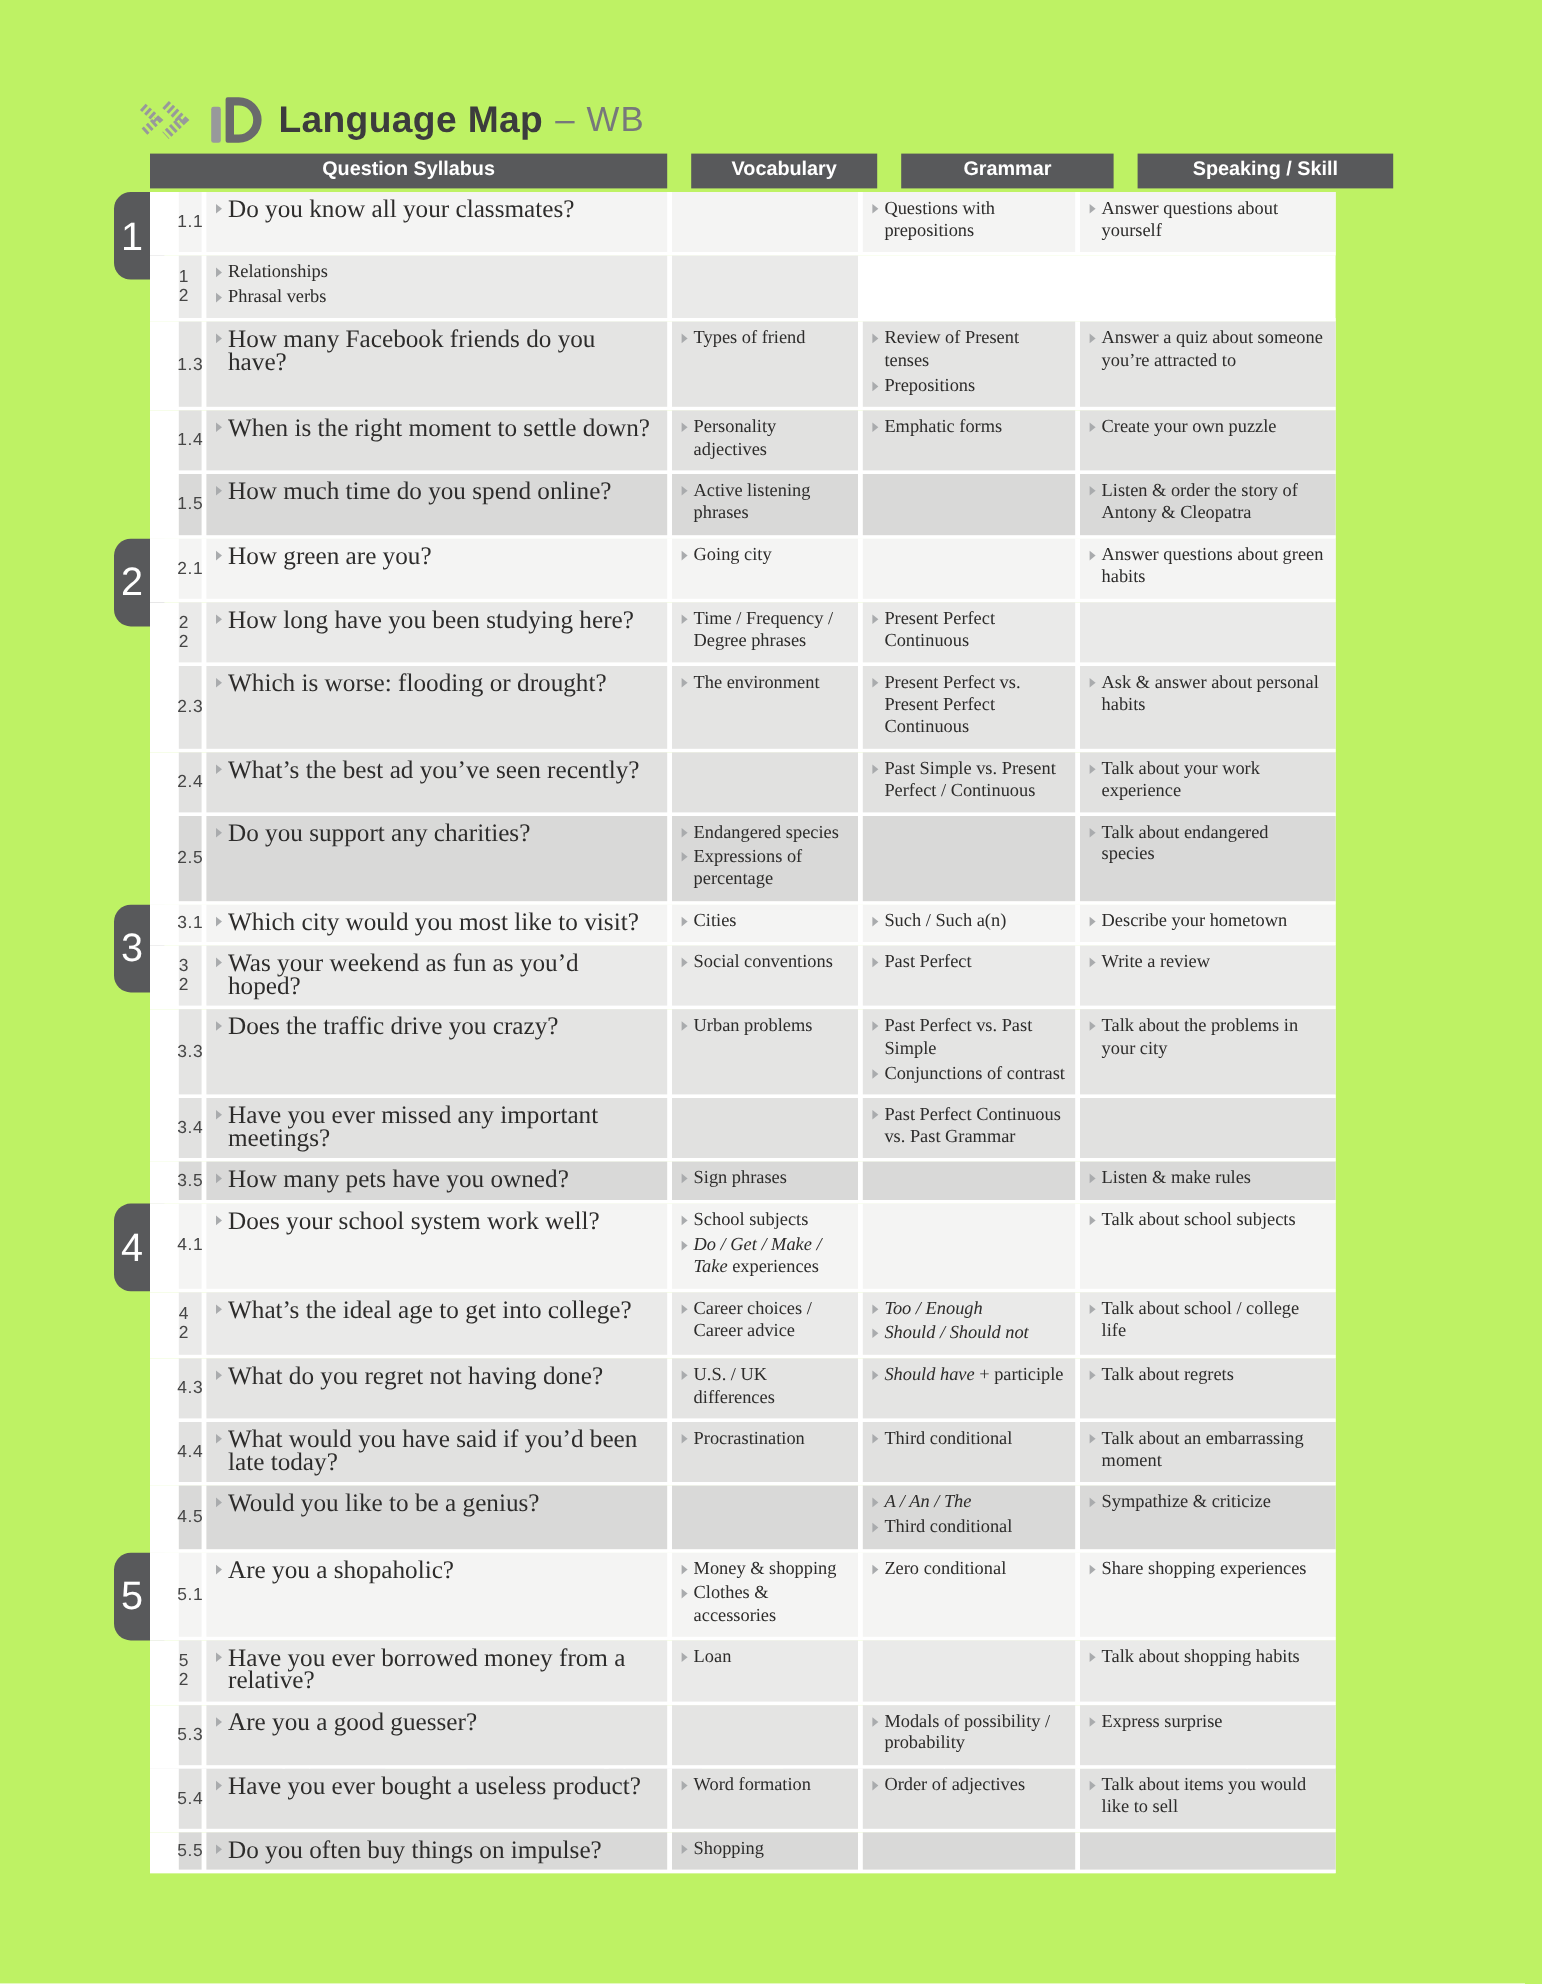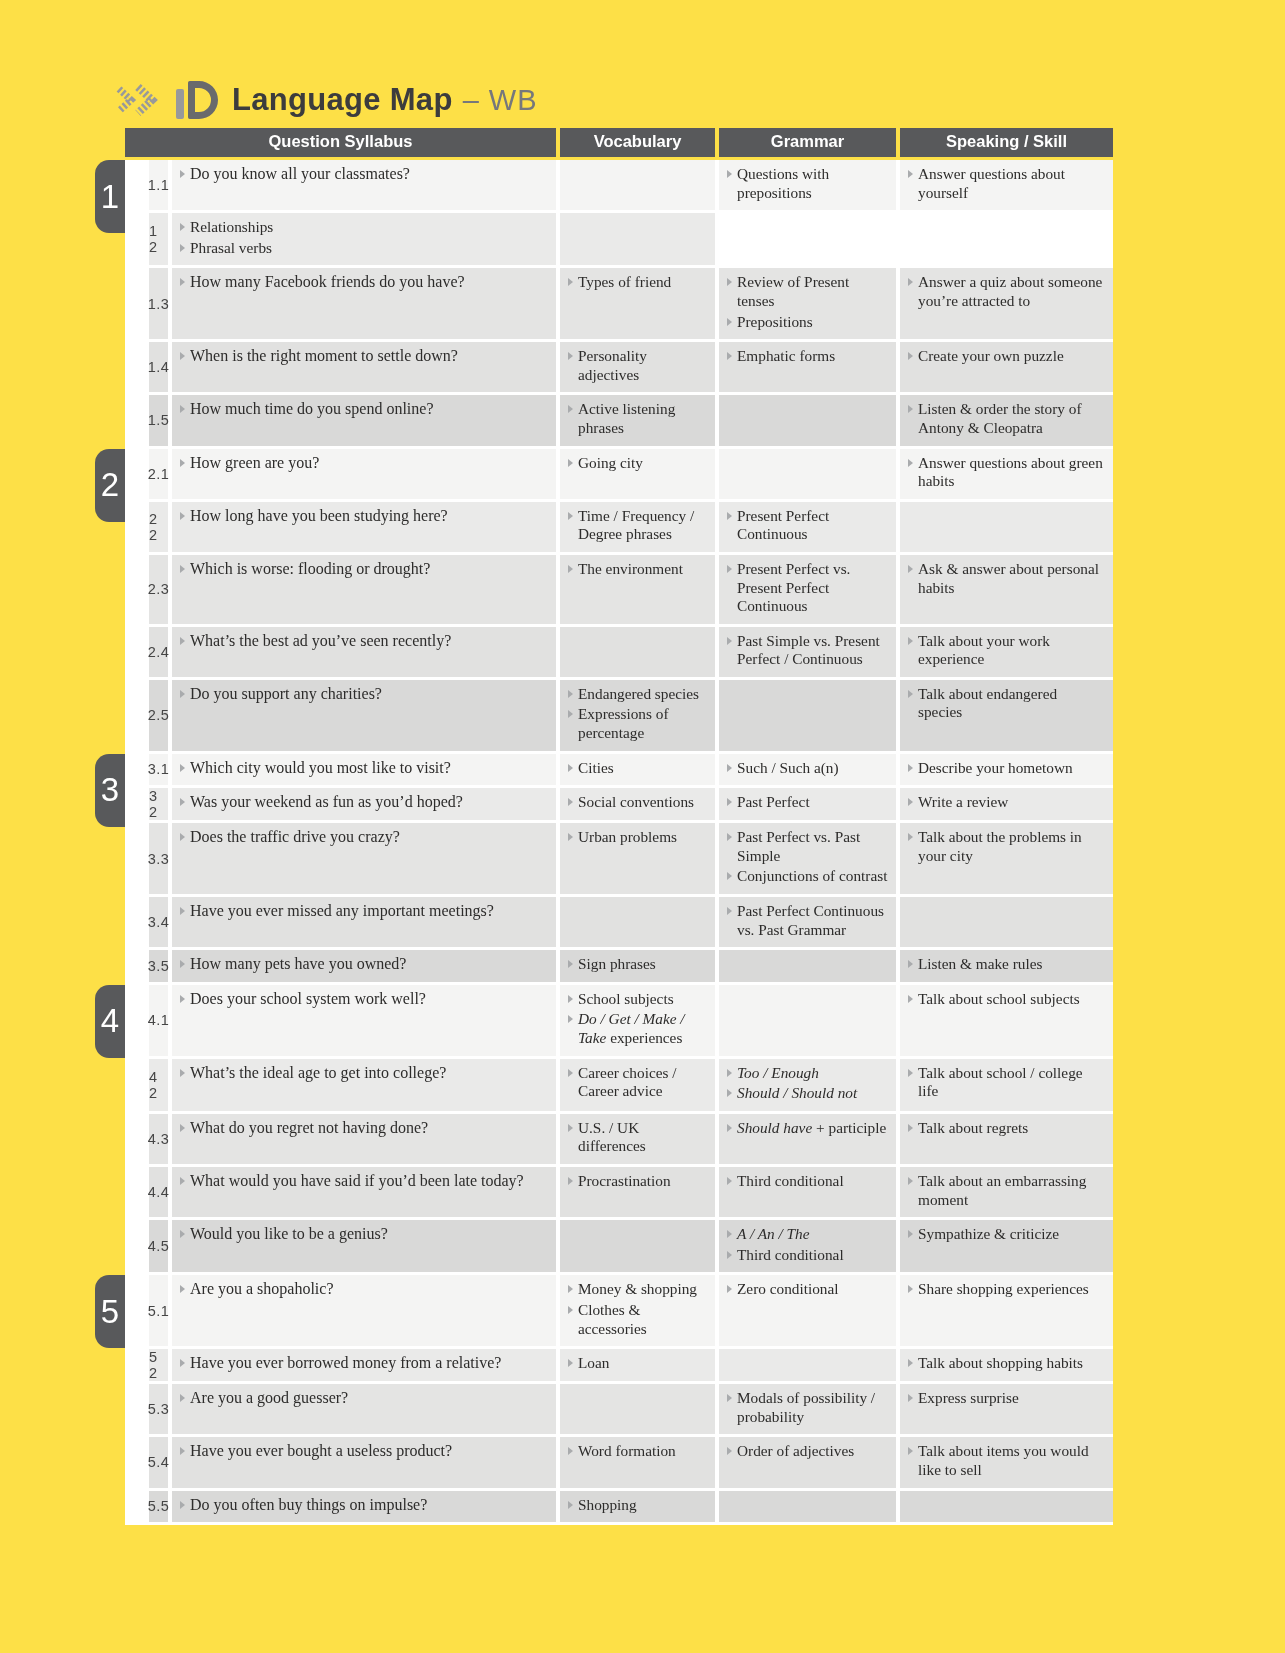--- a/index.html
+++ b/index.html
@@ -1,49 +1,49 @@
 <!DOCTYPE html>
 <html><head>
 <meta charset="utf-8">
 <style>
   html,body{margin:0;padding:0;background:#fff;}
-  .page{position:relative;width:1285px;height:1653px;background:#fde047;overflow:hidden;
+  .page{position:relative;width:1285px;height:1653px;background:#bef264;overflow:hidden;
         font-family:"Liberation Serif",serif;}
   
   .brand{position:absolute;top:78px;left:116px;display:flex;align-items:center;height:44px;}
   .chevrons{margin-right:12px;}
   .idlogo{display:flex;align-items:flex-end;margin-right:14px;}
   .idlogo .i{display:inline-block;width:8px;height:30px;background:#98999b;border-radius:2px;margin-right:4px;}
   .idlogo .d{display:inline-block;width:30px;height:38px;border:7px solid #696a6c;border-radius:2px 22px 22px 2px;box-sizing:border-box;}
   .title{font-family:"Liberation Sans",sans-serif;font-size:31px;font-weight:600;
          color:#3c3c3d;margin:0;letter-spacing:.3px;}
   .subtitle{font-family:"Liberation Sans",sans-serif;font-size:29px;font-weight:400;
             color:#77787b;margin-left:10px;letter-spacing:1px;text-align:center;}
   
   .table{position:absolute;top:128px;left:125px;width:988px;}
-  .thead{display:grid;grid-template-columns:431px 155px 177px 213px;column-gap:4px;margin-bottom:3px;}
+  .thead{display:grid;grid-template-columns:431px 155px 177px 213px;column-gap:20px;margin-bottom:3px;}
   .thead div{background:#58595b;color:#fff;font-family:"Liberation Sans",sans-serif;
              font-weight:700;font-size:16.5px;text-align:center;padding:4px 0 6px;}
   .unit{position:relative;}
   .unit-tab{position:absolute;left:-30px;top:0;width:42px;height:73px;background:#58595b;
             border-radius:14px 0 0 14px;z-index:0;color:#fff;display:flex;align-items:center;
             justify-content:center;padding-right:12px;box-sizing:border-box;
             font-family:"Liberation Sans",sans-serif;font-size:33px;font-weight:300;}
   .row{display:grid;grid-template-columns:43px 384px 155px 177px 213px;column-gap:4px;
        border-bottom:3px solid #fff;position:relative;z-index:1;background:#fff;}
   .row>div{background:var(--bg,#e9e9e8);}
   .num{display:flex;align-items:center;justify-content:center;
        font-family:"Liberation Sans",sans-serif;font-size:14.5px;color:#454545;letter-spacing:.5px;margin-left:24px;}
   .cell{padding:5px 8px 6px 8px;min-height:19px;}
   .item{display:flex;margin-bottom:2px;}
   .item .b{flex:0 0 auto;width:0;height:0;border-left:5px solid #a9abad;
            border-top:4px solid transparent;border-bottom:4px solid transparent;
            margin:5px 5px 0 0;}
   .item .t{font-size:15.3px;line-height:18.6px;color:#2d2c2b;}
-  .cell.q .item .t{font-size:16px;}
+  .cell.q .item .t{font-size:21px;}
   .it{font-style:italic;}
   
   .refs{position:absolute;left:125px;top:1451px;width:988px;display:flex;justify-content:space-between;}
   .refbtn{width:196px;height:34px;border-radius:9px;color:#fff;display:flex;align-items:center;
           justify-content:center;font-family:"Liberation Sans",sans-serif;font-size:16px;}
   .refbtn b{font-weight:700;margin-right:7px;}
   .refbtn span{font-weight:400;}
   .refbtn.dark{background:#58595b;}
   .refbtn.light{background:#97999c;}
 </style>

